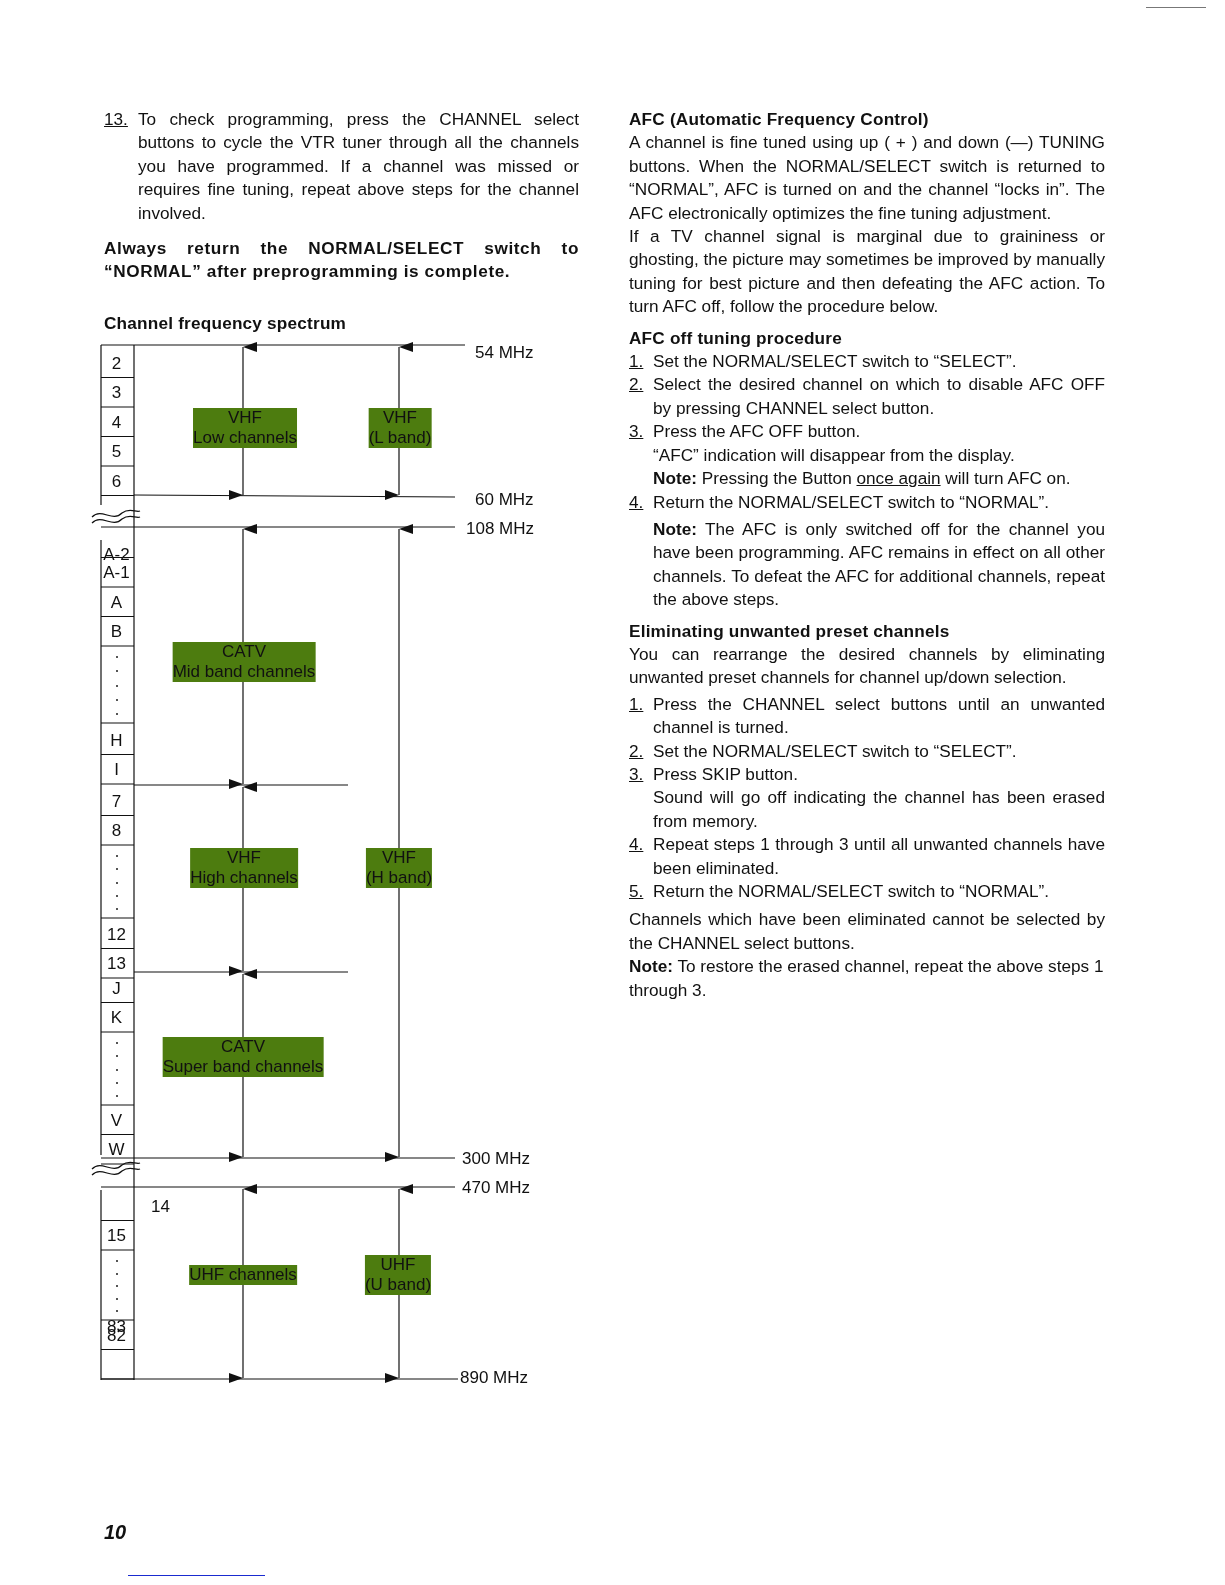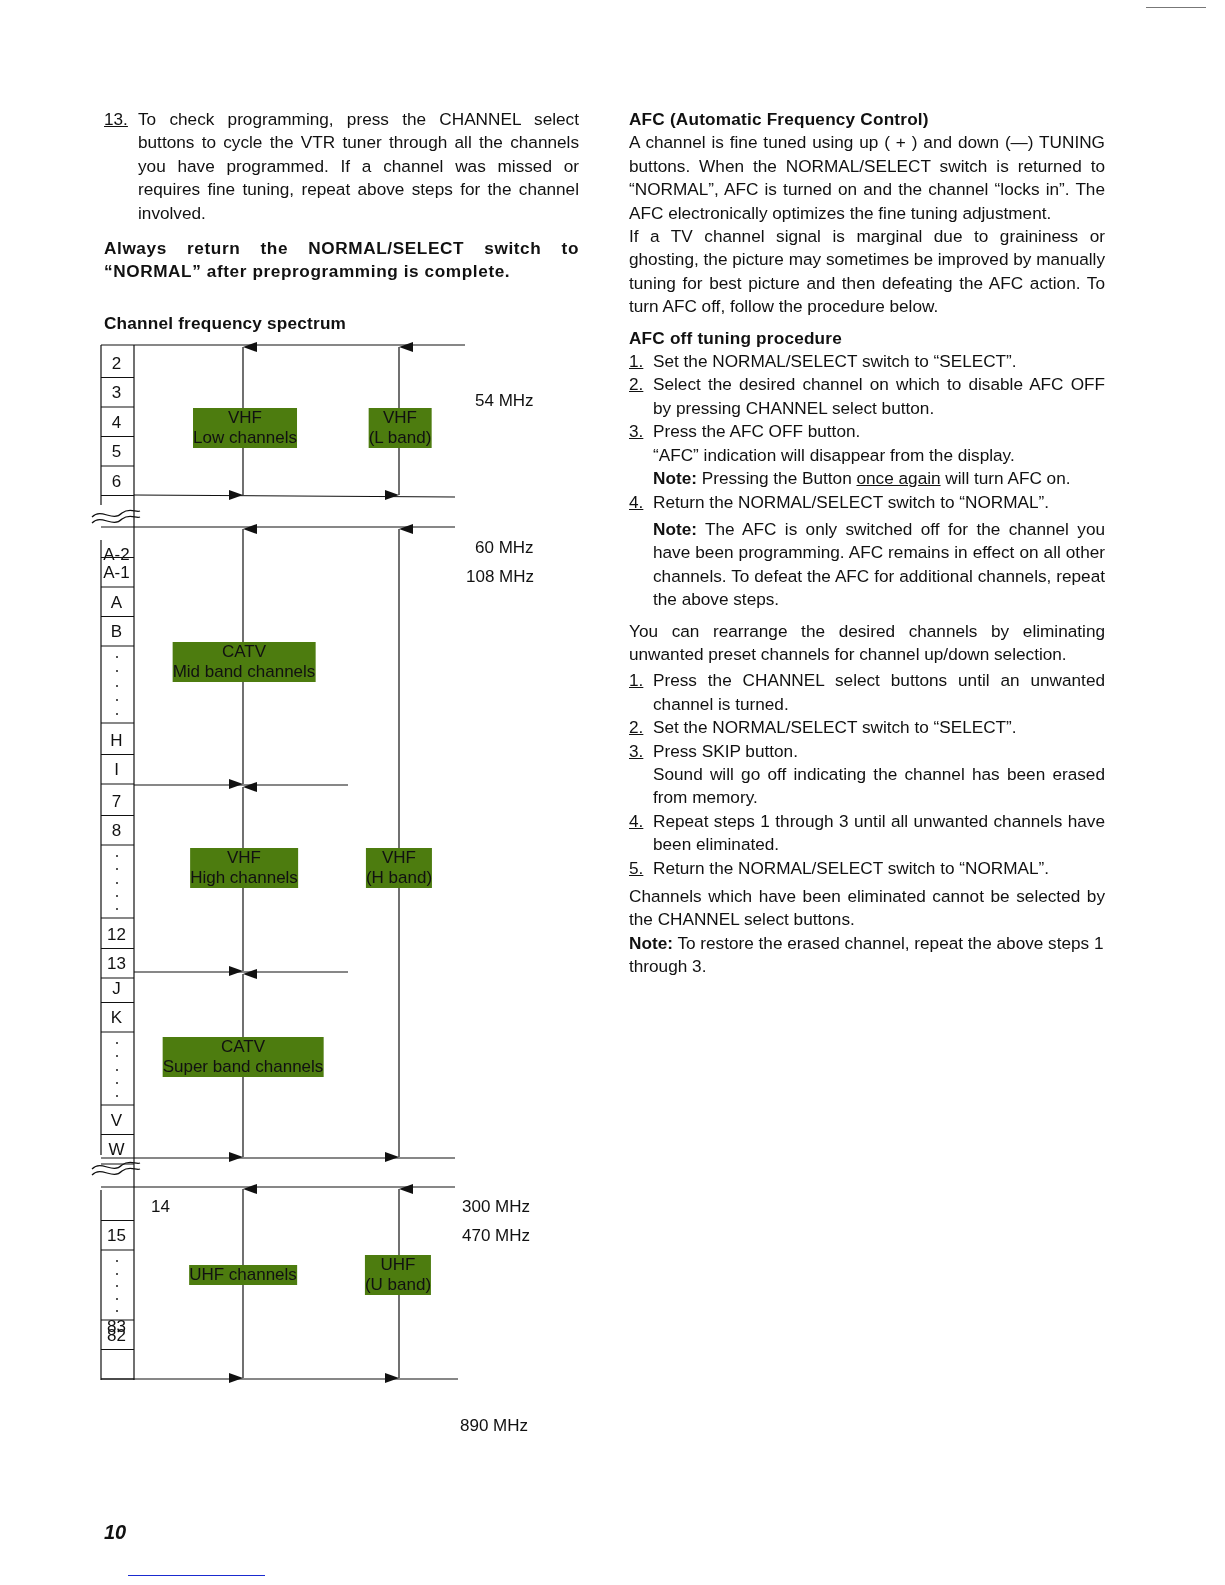--- a/index.html
+++ b/index.html
@@ -13,21 +13,21 @@
   #left-col{left:104px;top:108px;width:475px;}
   #right-col{left:629px;top:108px;width:476px;}
   .p{margin:0;}
   .h{margin:0;font-weight:bold;letter-spacing:0.2px;}
   .gap-s{height:8px;}
   .gap-m{height:12px;}
   .ul{text-decoration:underline;}
   #diagram{left:90px;top:335px;width:470px;height:1060px;}
   #diagram svg{position:absolute;left:0;top:0;}
   .dlabel{position:absolute;font-size:17px;line-height:20px;text-align:center;white-space:nowrap;background:#4d7c0f;transform:translateX(-50%);}
-  .freq{position:absolute;font-size:17px;line-height:20px;white-space:nowrap;margin-top:48px;}
+  .freq{position:absolute;font-size:17px;line-height:20px;white-space:nowrap;}
   .cell{position:absolute;left:11px;width:31px;text-align:center;font-size:17px;line-height:20px;}
   .dots{position:absolute;left:26px;width:2px;}
   #page-num{left:104px;top:1521px;font-style:italic;font-weight:bold;font-size:20px;}
   #bottom-line{left:128px;top:1575px;width:137px;height:1px;background:#1a2bd0;}
   #top-mark{left:1146px;top:7px;width:60px;height:1px;background:#777;}
 </style>
 </head>
 <body>
 
 <div class="abs" id="top-mark"></div>
@@ -212,20 +212,21 @@
     <p class="p"><b>Note:</b><span> Pressing the Button </span><span class="ul">once again</span><span> will turn AFC on.</span></p>
   </div>
   <div class="hang just">
     <span class="num">4.</span>
     <p class="p">Return the NORMAL/SELECT switch to “NORMAL”.</p>
     <div style="height:4px"></div>
     <p class="p"><b>Note:</b><span> The AFC is only switched off for the channel you have been programming.  AFC remains in effect on all other channels.  To defeat the AFC for additional channels, repeat the above steps.</span></p>
   </div>
 
   <div class="gap-s"></div>
+  <p class="h">Eliminating unwanted preset channels</p>
   <p class="p just">You can rearrange the desired channels by eliminating unwanted preset channels for channel up/down selection.</p>
   <div style="height:3px"></div>
   <div class="hang just">
     <span class="num">1.</span>
     <p class="p">Press the CHANNEL select buttons until an unwanted channel is turned.</p>
   </div>
   <div class="hang just">
     <span class="num">2.</span>
     <p class="p">Set the NORMAL/SELECT switch to “SELECT”.</p>
   </div>

